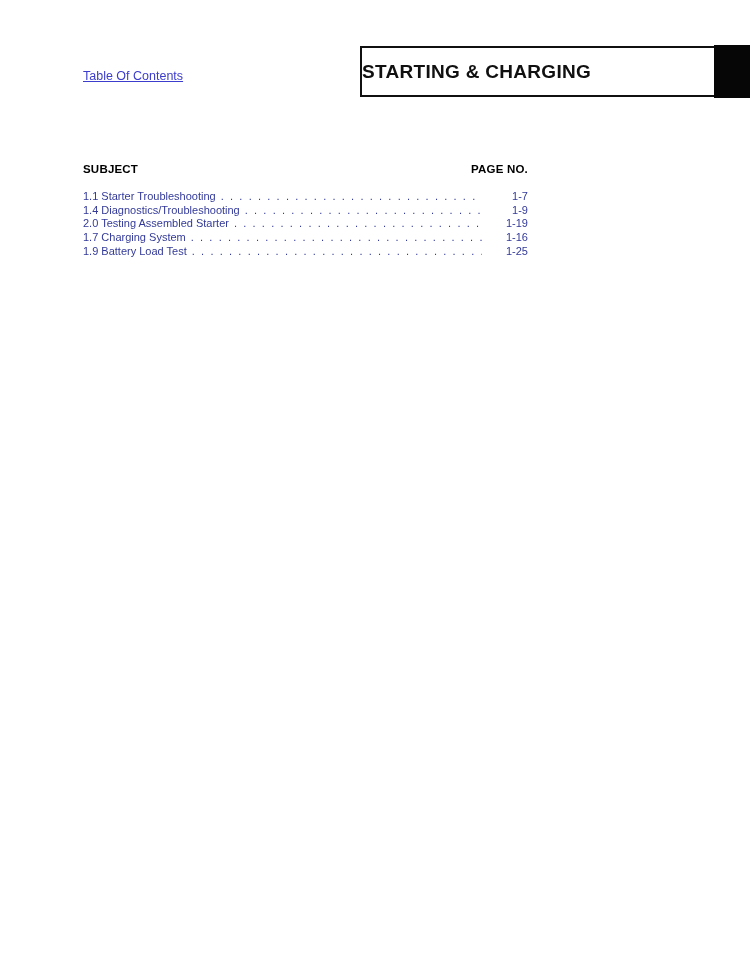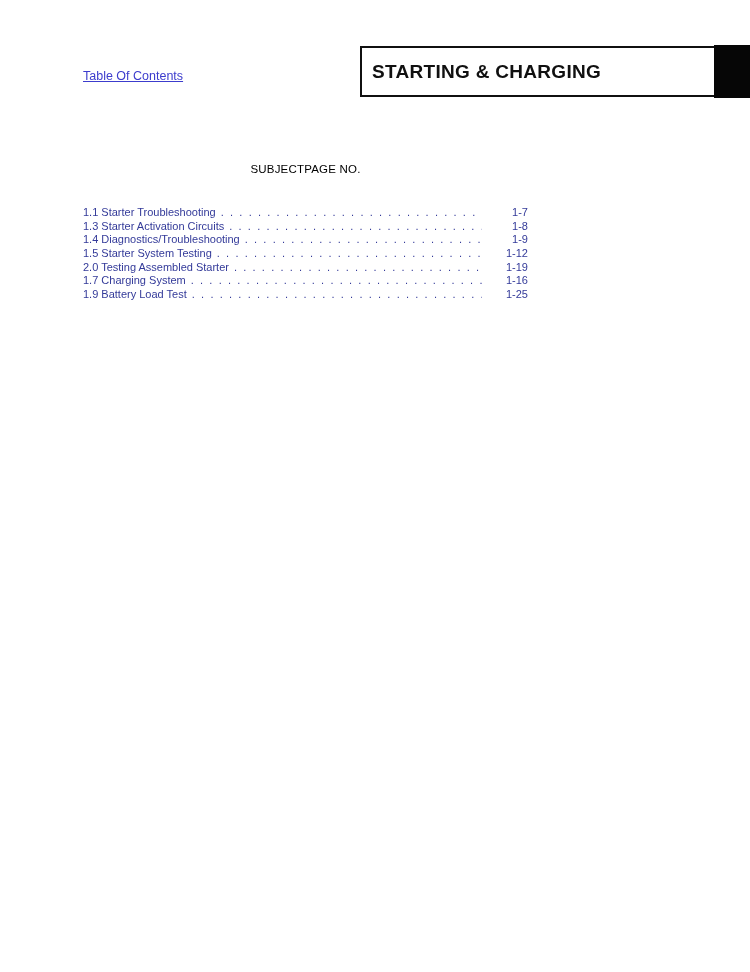--- a/index.html
+++ b/index.html
@@ -38,21 +38,21 @@
   .title-box {
     position: absolute;
     left: 360px; top: 46px;
     width: 356px; height: 51px;
     background: #ffffff;
     border: 2px solid var(--title-black);
     display: flex;
     align-items: center;
   }
   .title-box .title {
-    padding-left: 10px;
+    padding-left: 0;
     font-size: 19px;
     font-weight: bold;
     letter-spacing: 0.3px;
     color: var(--title-black);
     white-space: nowrap;
   }
 
   
   .black-tab {
     position: absolute;
@@ -62,40 +62,39 @@
   }
 
   
   .toc {
     position: absolute;
     left: 83px; top: 163px;
     width: 445px;
   }
   .toc-head {
     display: flex;
-    justify-content: center;
+    justify-content: space-between;
     align-items: baseline;
     font-size: 11.5px;
-    font-weight: normal;
+    font-weight: bold;
     color: #000000;
     letter-spacing: 0.2px;
   }
   .toc-rows { margin-top: 15px; }
   .toc-row {
     display: flex;
     align-items: baseline;
     height: 13.7px;
     font-size: 11px;
     color: var(--entry-blue);
     white-space: nowrap;
   }
   .toc-title {
     flex: 0 0 auto;
     cursor: pointer;
-    margin-top: 16px;
   }
   .toc-leader {
     flex: 1 1 auto;
     overflow: hidden;
     margin-left: 5px;
     height: 12px;
     position: relative;
   }
   .toc-leader::after {
     content: ". . . . . . . . . . . . . . . . . . . . . . . . . . . . . . . . . . . . . . . . . . . . . . . . . . . . . . . . . . . . . . . .";
@@ -131,37 +130,27 @@
 
     <div class="toc-rows">
 
       <div class="toc-row">
         <span class="toc-title">1.1 Starter Troubleshooting</span>
         <span class="toc-leader"></span>
         <span class="toc-page">1-7</span>
       </div>
 
 
-      <div class="toc-row">
-        <span class="toc-title">1.3 Starter Activation Circuits</span>
-        <span class="toc-leader"></span>
-        <span class="toc-page">1-8</span>
-      </div>
 
       <div class="toc-row">
         <span class="toc-title">1.4 Diagnostics/Troubleshooting</span>
         <span class="toc-leader"></span>
         <span class="toc-page">1-9</span>
       </div>
 
-      <div class="toc-row">
-        <span class="toc-title">1.5 Starter System Testing</span>
-        <span class="toc-leader"></span>
-        <span class="toc-page">1-12</span>
-      </div>
 
       <div class="toc-row">
         <span class="toc-title">2.0 Testing Assembled Starter</span>
         <span class="toc-leader"></span>
         <span class="toc-page">1-19</span>
       </div>
 
       <div class="toc-row">
         <span class="toc-title">1.7 Charging System</span>
         <span class="toc-leader"></span>

